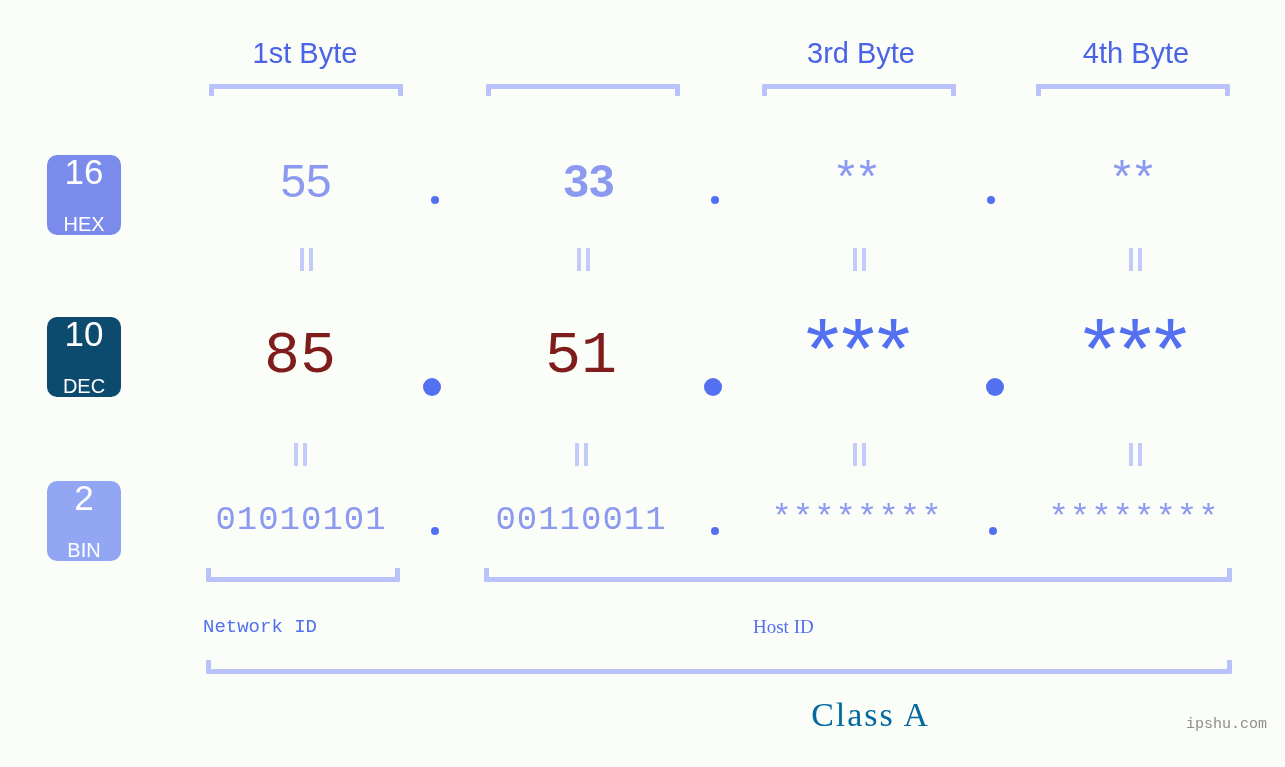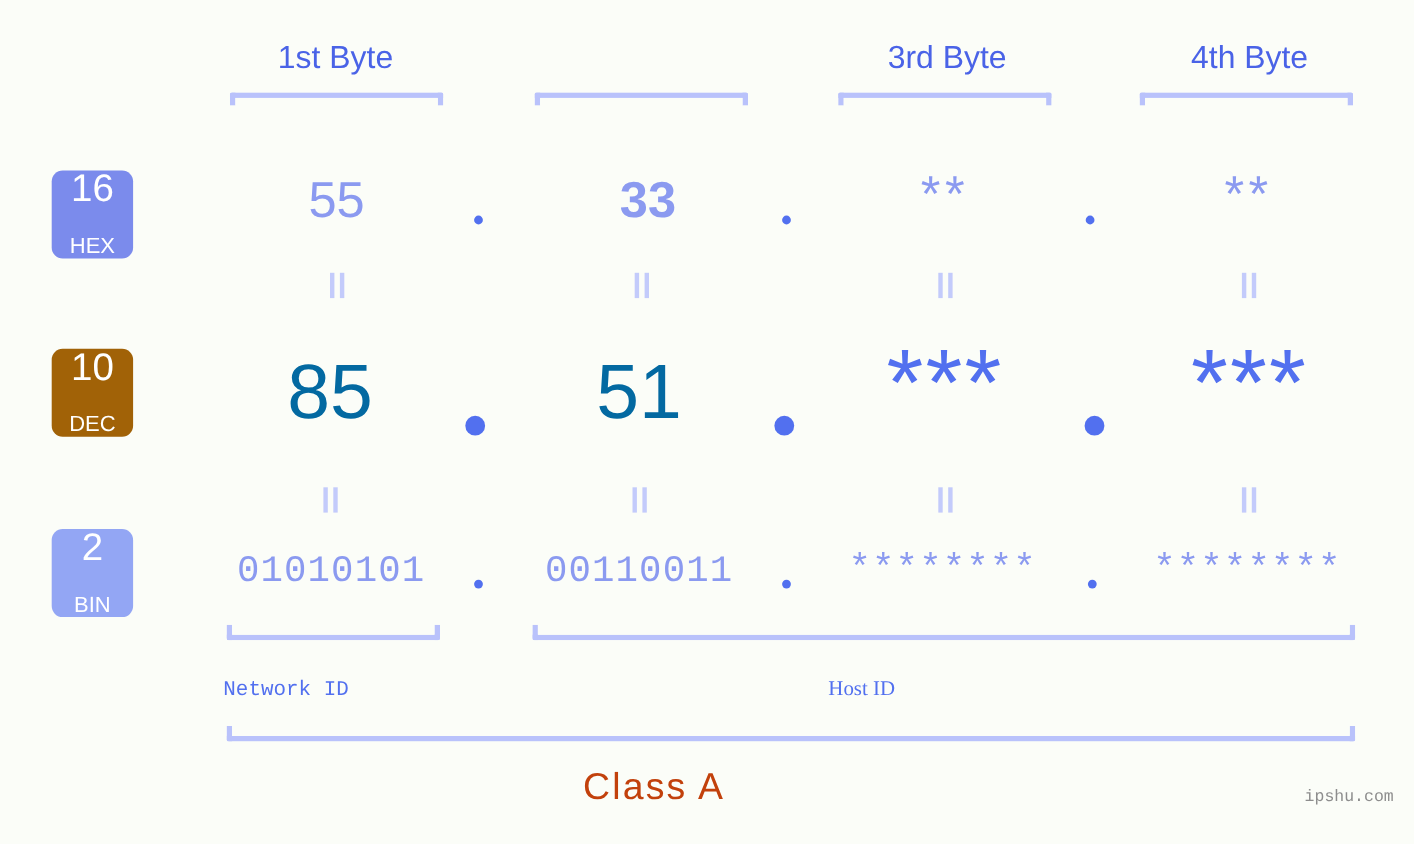--- a/index.html
+++ b/index.html
@@ -99,24 +99,24 @@
   }
   .hex-star {
     font-family: "Liberation Sans", sans-serif;
     font-size: 46px;
     line-height: 52px;
     color: #8b9af0;
     letter-spacing: 4px;
   }
 
   .dec-val {
-    font-family: Liberation Sans, sans-serif;
-    font-size: 70px;
+    font-family: Liberation Mono, monospace;
+    font-size: 60px;
     line-height: 96px;
-    color: #0369a1;
+    color: #7f1d1d;
   }
   .dec-star {
     font-family: "Liberation Sans", sans-serif;
     font-size: 86px;
     line-height: 96px;
     color: #5270ef;
     letter-spacing: 2px;
   }
 
   .bin-val {
@@ -152,25 +152,25 @@
   
   .idlabel {
     font-family: "Liberation Mono", monospace;
     font-size: 19px;
     line-height: 32px;
     color: #5270ef;
     text-align: left;
     white-space: nowrap;
   }
   .classlabel {
-    font-family: Liberation Sans, sans-serif;
+    font-family: Liberation Serif, serif;
     font-size: 34px;
     line-height: 42px;
-    color: #c2410c;
-    text-align: left;
+    color: #0369a1;
+    text-align: right;
     white-space: nowrap;
     letter-spacing: 2px;
   }
   .watermark {
     font-family: "Liberation Mono", monospace;
     font-size: 15px;
     line-height: 18px;
     color: #8d8d8d;
     white-space: nowrap;
   }
@@ -186,21 +186,21 @@
 
   <div class="abs bracket-down" style="left:209px; top:84px; width:194px;"></div>
   <div class="abs bracket-down" style="left:486px; top:84px; width:194px;"></div>
   <div class="abs bracket-down" style="left:762px; top:84px; width:194px;"></div>
   <div class="abs bracket-down" style="left:1036px; top:84px; width:194px;"></div>
 
   <div class="abs base-badge" style="top:155px; background:#7b8bec;">
     <span class="num">16</span>
     <span class="nm">HEX</span>
   </div>
-  <div class="abs base-badge" style="top:317px; background:#a16207;">
+  <div class="abs base-badge" style="top:317px; background:#0c4a6e;">
     <span class="num">10</span>
     <span class="nm">DEC</span>
   </div>
   <div class="abs base-badge" style="top:481px; background:#93a6f4;">
     <span class="num">2</span>
     <span class="nm">BIN</span>
   </div>
 
   <div class="abs cell hex-val" style="left:206px; top:155px; width:200px;">55</div>
   <div class="abs dot dot-hex" style="left:431px; top:196px;"></div>

